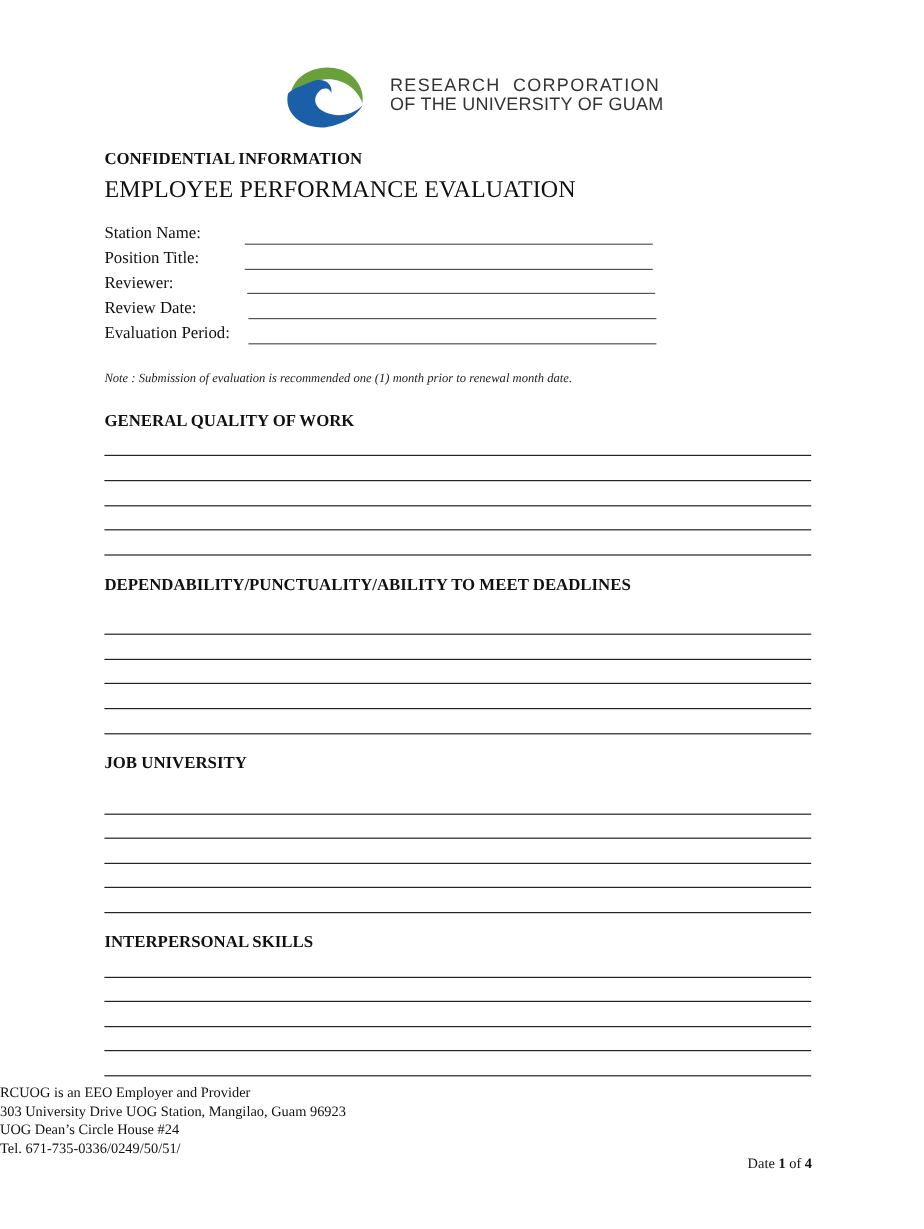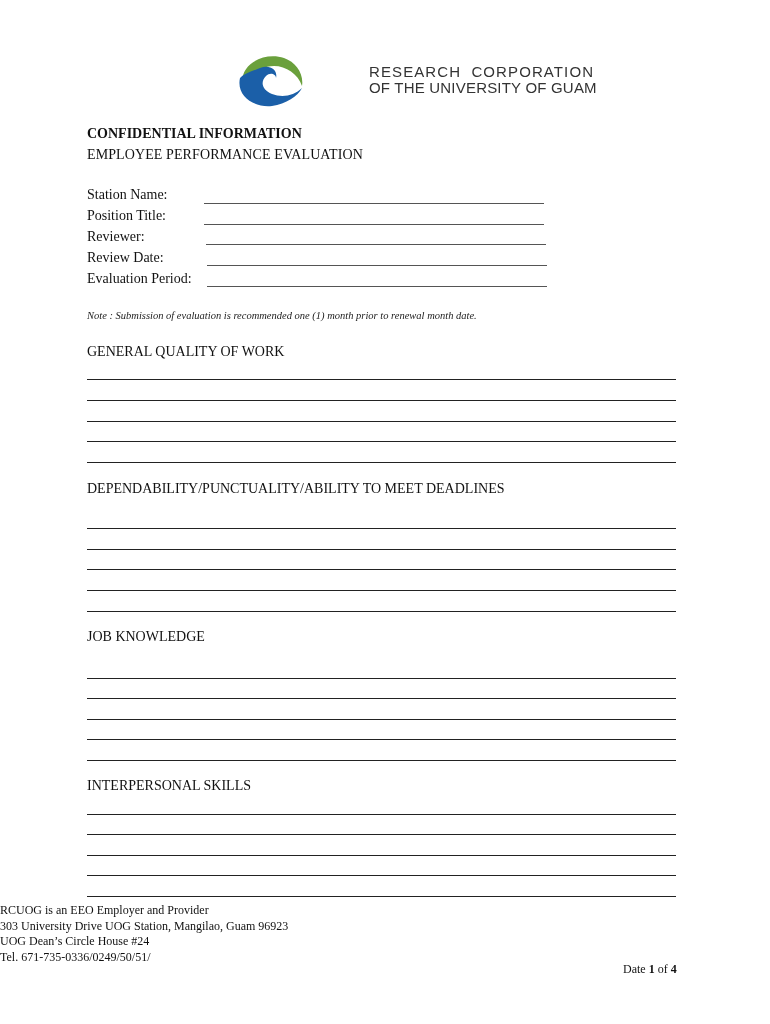--- a/index.html
+++ b/index.html
@@ -1,28 +1,28 @@
 <!DOCTYPE html>
 <html><head>
 <meta charset="utf-8">
 <style>
   html, body { margin: 0; padding: 0; background: #ffffff; }
   body { width: 770px; height: 1024px; position: relative; overflow: hidden;
          font-family: "Liberation Serif", "DejaVu Serif", serif; color: #111; }
   .abs { position: absolute; }
   .logo-mark { left: 236px; top: 52px; width: 70px; height: 56px; }
   .logo-text { left: 325px; top: 64px; font-family: "Liberation Sans", "DejaVu Sans", sans-serif;
-               font-size: 15px; line-height: 16px; color: #333; letter-spacing: 0.2px; margin-left: 44px; }
+               font-size: 15px; line-height: 16px; color: #333; letter-spacing: 0.2px; }
   .logo-text .l1 { letter-spacing: 1.1px; word-spacing: 5px; }
   .conf { left: 87px; top: 126px; font-size: 14px; font-weight: bold; text-align: center; }
-  .subtitle { left: 87px; top: 147px; font-size: 14px; letter-spacing: 0.1px; }
+  .subtitle { left: 87px; top: 147px; font-size: 20px; letter-spacing: 0.1px; }
   .field-label { left: 87px; font-size: 14px; }
   .field-line { border-bottom: 1px solid #555; height: 0; }
   .note { left: 87px; top: 310px; font-size: 10.5px; font-style: italic; color: #222; }
-  .section-title { left: 87px; font-size: 14px; font-weight: normal; }
+  .section-title { left: 87px; font-size: 14px; font-weight: bold; }
   .write-line { left: 87px; width: 589px; height: 0; border-top: 1px solid #222; }
   .footer { left: 0; width: 770px; font-size: 12px; line-height: 15.5px; top: 903px; color: #111; }
   .page-no { left: 623px; top: 962px; font-size: 12px; }
   .page-no b { font-weight: bold; }
 </style>
 </head>
 <body>
 
 <div class="abs logo-mark">
   <svg width="70" height="56" viewBox="0 0 70 56">
@@ -62,21 +62,21 @@
 <div class="abs write-line" style="top:441px"></div>
 <div class="abs write-line" style="top:462px"></div>
 
 <div class="abs section-title" style="top:481px">DEPENDABILITY/PUNCTUALITY/ABILITY TO MEET DEADLINES</div>
 <div class="abs write-line" style="top:528px"></div>
 <div class="abs write-line" style="top:549px"></div>
 <div class="abs write-line" style="top:569px"></div>
 <div class="abs write-line" style="top:590px"></div>
 <div class="abs write-line" style="top:611px"></div>
 
-<div class="abs section-title" style="top:629px">JOB KNOWLEDGE</div>
+<div class="abs section-title" style="top:629px">JOB UNIVERSITY</div>
 <div class="abs write-line" style="top:678px"></div>
 <div class="abs write-line" style="top:698px"></div>
 <div class="abs write-line" style="top:719px"></div>
 <div class="abs write-line" style="top:739px"></div>
 <div class="abs write-line" style="top:760px"></div>
 
 <div class="abs section-title" style="top:778px">INTERPERSONAL SKILLS</div>
 <div class="abs write-line" style="top:814px"></div>
 <div class="abs write-line" style="top:834px"></div>
 <div class="abs write-line" style="top:855px"></div>

